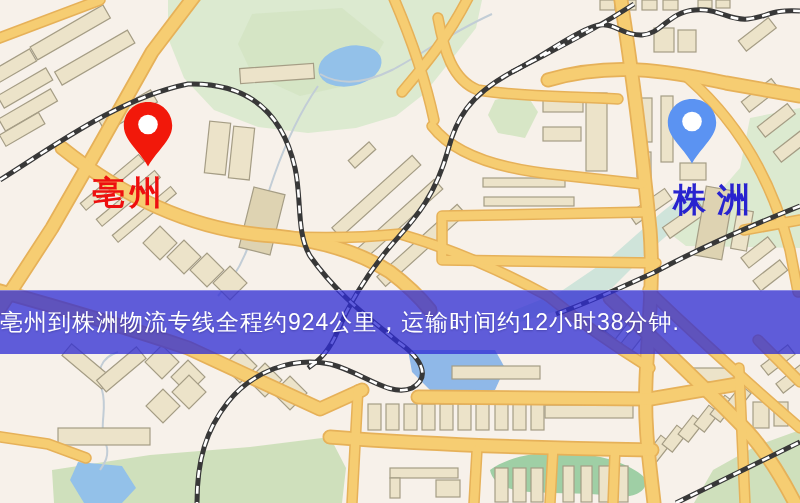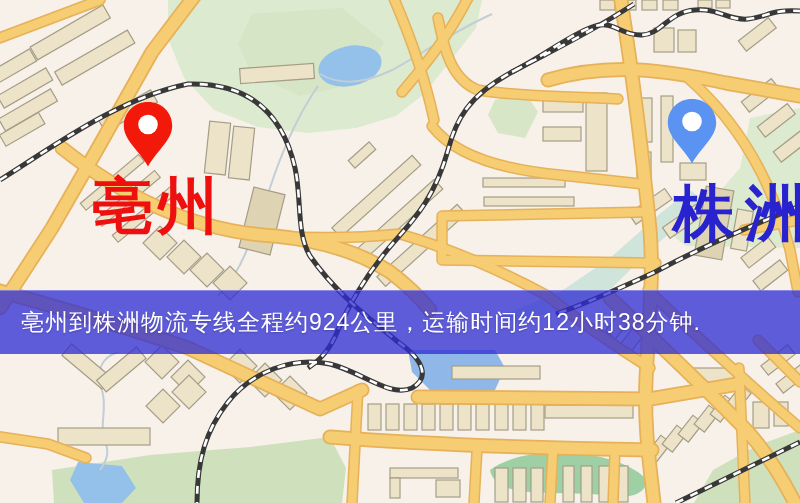--- a/index.html
+++ b/index.html
@@ -2,26 +2,26 @@
 <html><head>
 <meta charset="utf-8">
 <style>
   html,body{margin:0;padding:0;background:#ddd;}
   .stage{position:relative;width:800px;height:503px;overflow:hidden;
          font-family:"Liberation Sans","DejaVu Sans",sans-serif;background:#f7f1ea;}
   .stage svg{position:absolute;left:0;top:0;display:block;}
   .banner{position:absolute;left:0;top:290px;width:800px;height:63px;
           background:rgba(47,45,212,0.76);border-top:1px solid rgba(255,255,255,0.28);
           display:flex;align-items:center;z-index:4;}
-  .banner-text{color:#fff;font-size:23px;letter-spacing:1px;padding-left:21px;
+  .banner-text{color:#fff;font-size:23px;letter-spacing:1px;
                white-space:nowrap;text-shadow:0 1px 2px rgba(0,0,60,0.25);}
   .pin{position:absolute;width:50px;height:66px;z-index:6;}
   .pin-origin{left:123px;top:101px;}
   .pin-dest{left:667px;top:98px;}
-  .city-label{position:absolute;font-size:61px;font-weight:700;line-height:1;
+  .city-label{position:absolute;font-size:33px;font-weight:700;line-height:1;
               white-space:nowrap;z-index:5;}
   .label-origin{left:92px;top:176px;color:#ee0f0f;letter-spacing:4px;}
   .label-dest{left:641px;top:183px;color:#2823cf;letter-spacing:11px;margin-left:32px;}
 </style>
 </head>
 <body>
 
 <div class="stage">
 
   <svg width="800" height="503" viewBox="0 0 800 503">

